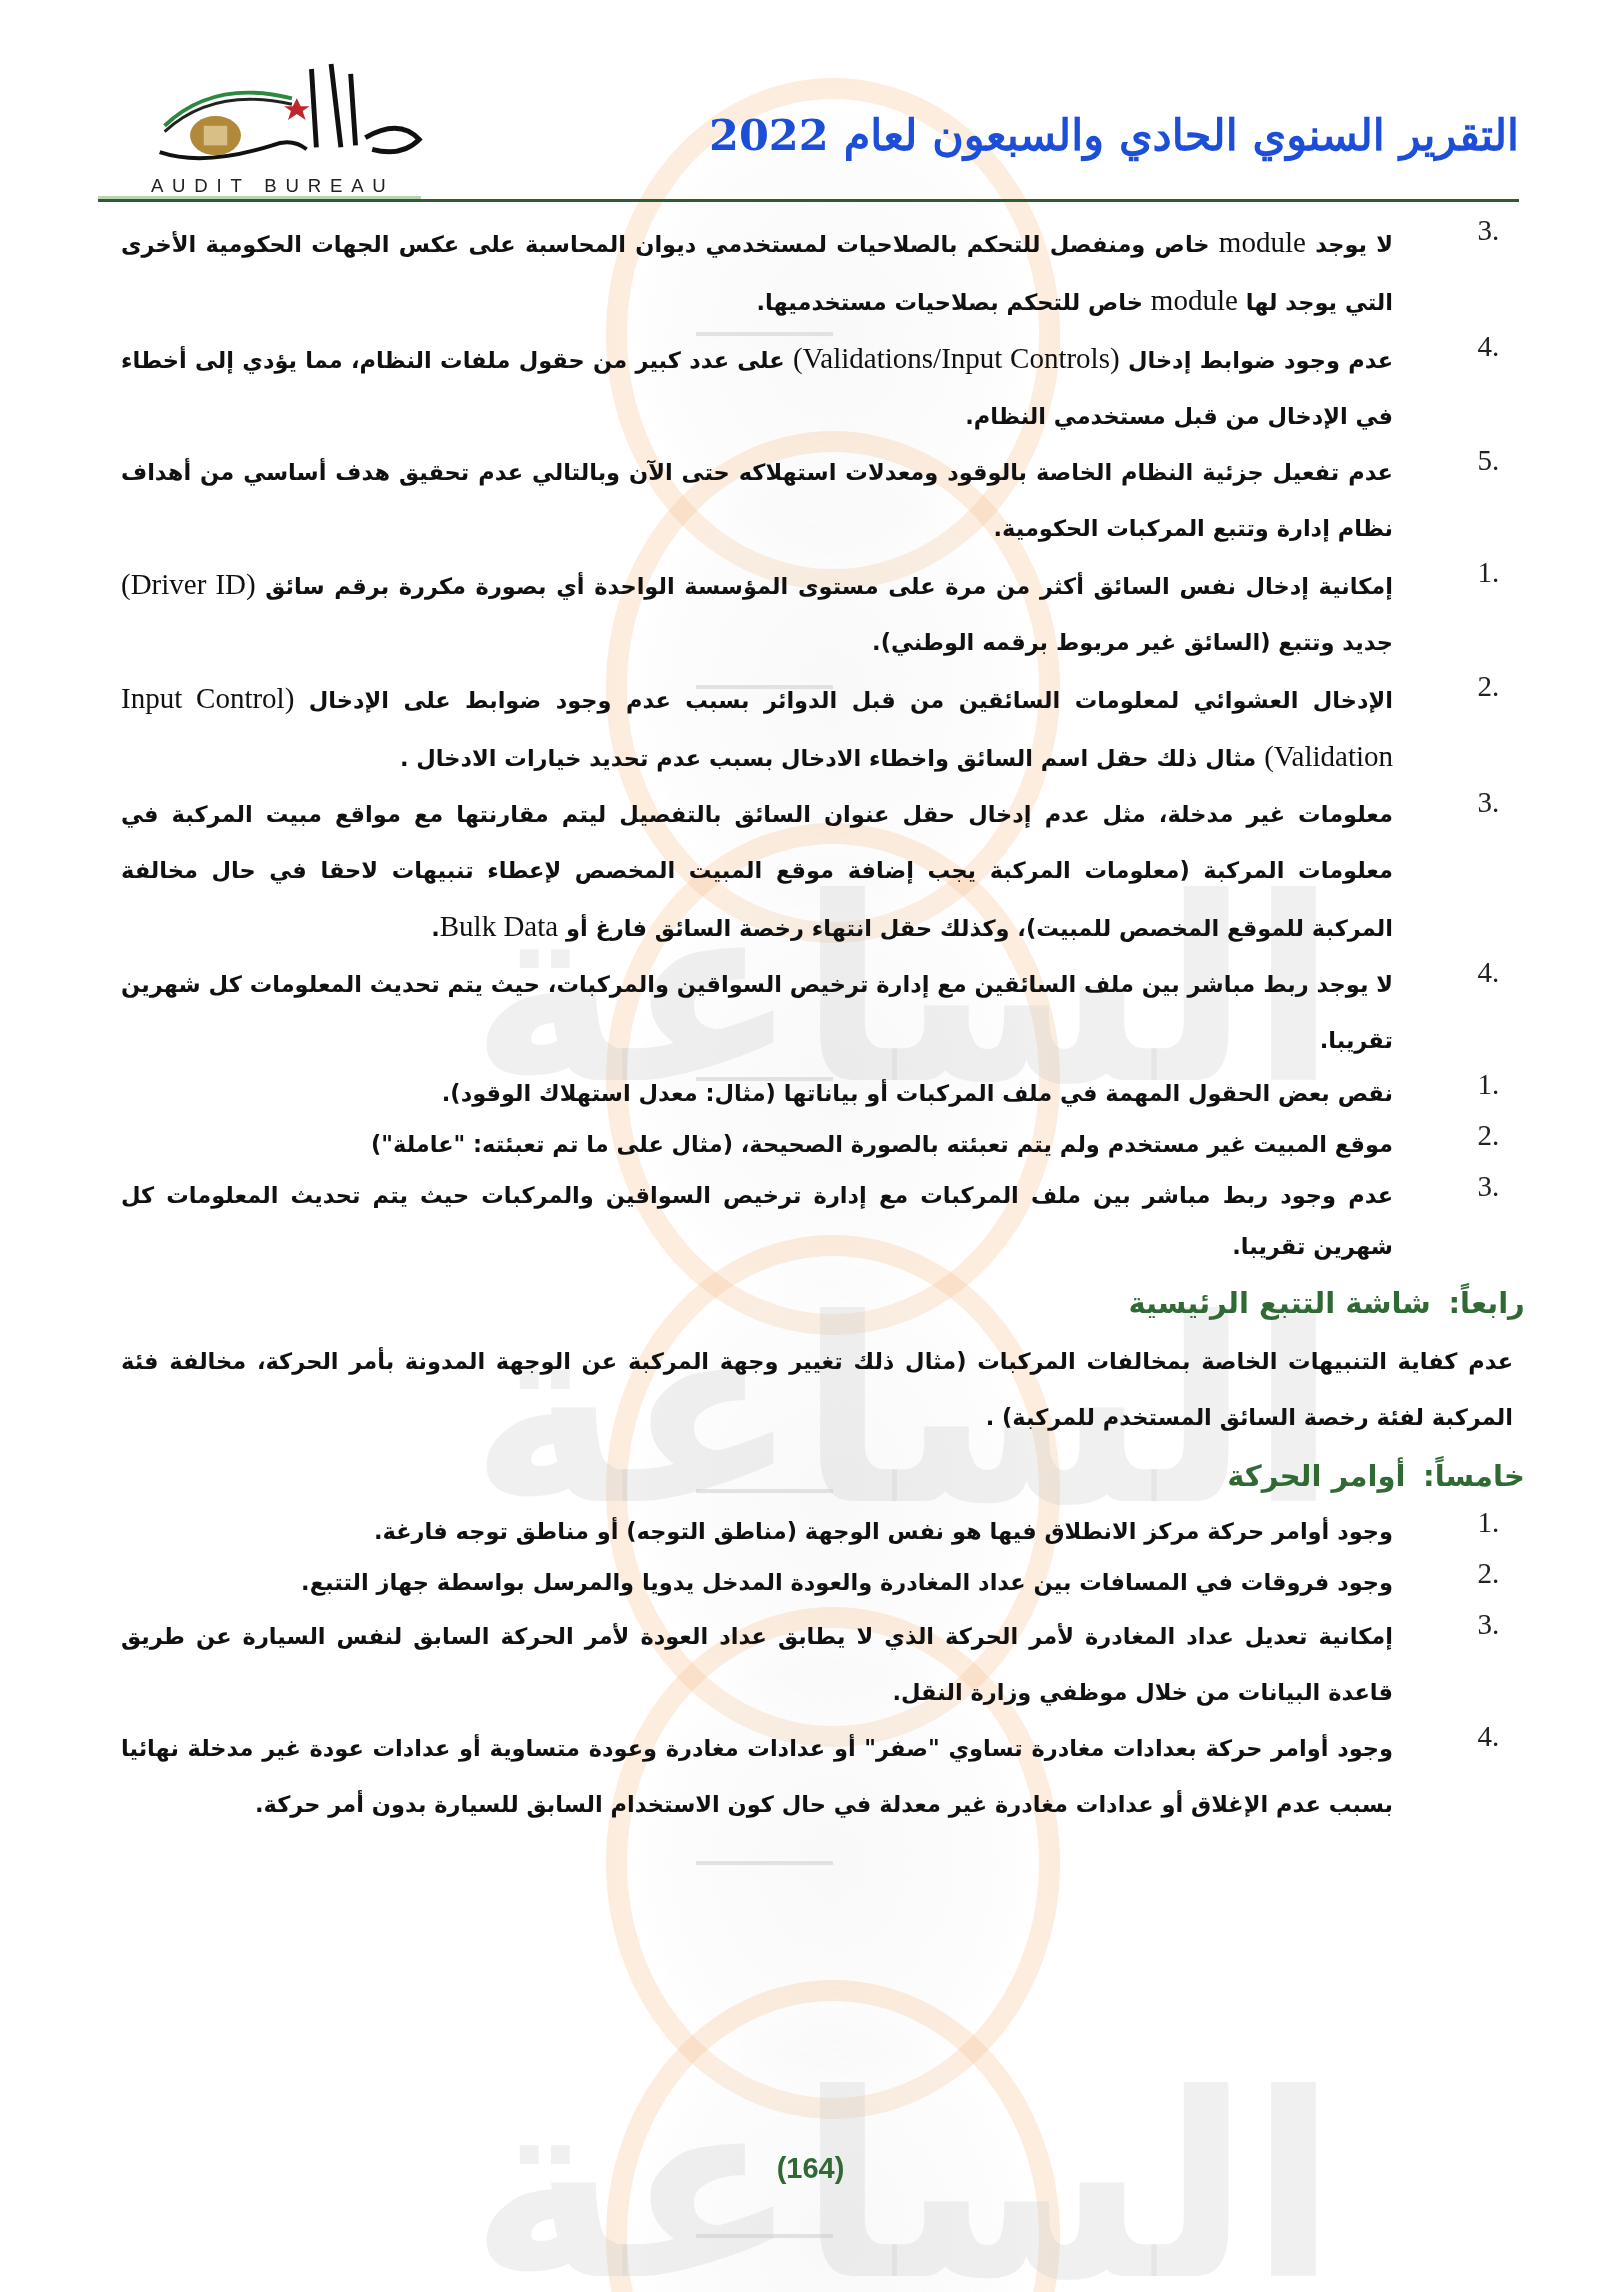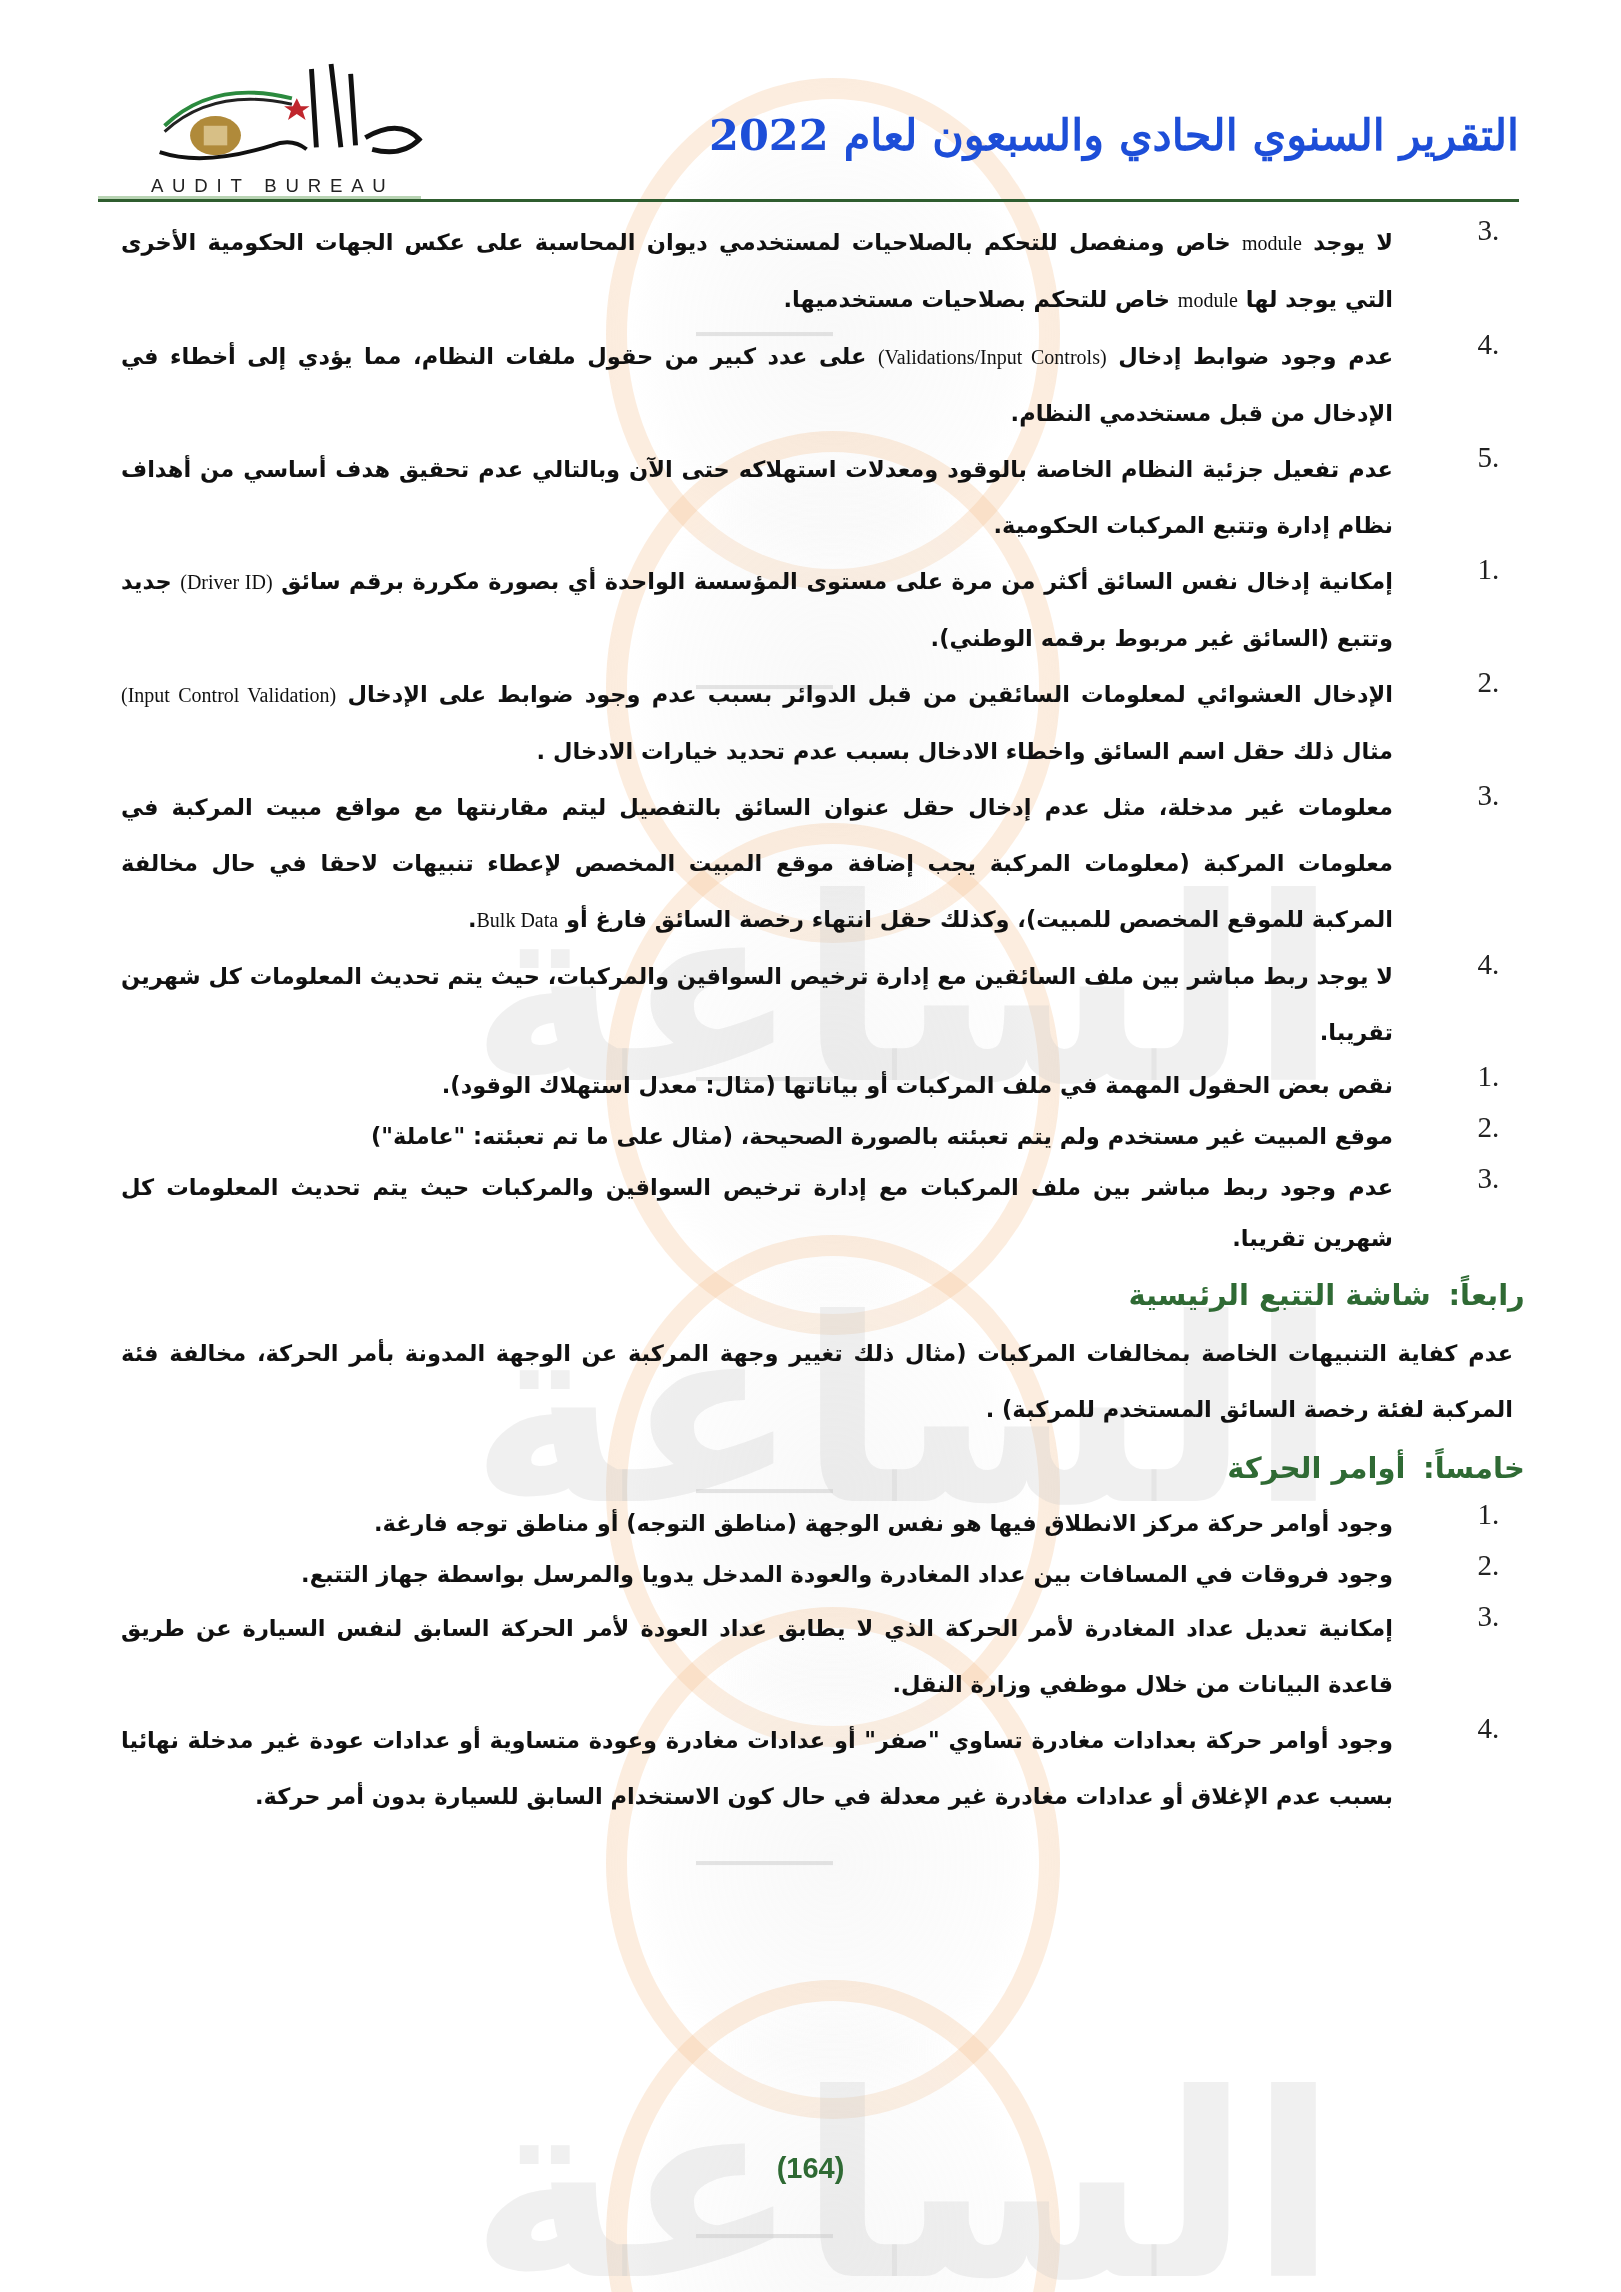--- a/index.html
+++ b/index.html
@@ -35,21 +35,21 @@
   
   .content { position:absolute; right:108px; top:214px; width:1392px; direction:rtl; z-index:2; }
   .item { position:relative; padding-right:0; margin:0; }
   .item-num {
     position:absolute; right:13.7px; top:0; font-family:"Liberation Serif", serif; font-size:29px;
     direction:ltr; color:#222; font-weight:normal;
   }
   .item-text {
     margin-right:120px; font-size:22.5px; font-weight:bold; line-height:56px; text-align:justify; color:#111;
   }
-  .item-text .lat { font-family:"Liberation Serif", serif; font-weight:normal; font-size:20px; }
+  .item-text .lat { font-family:"Liberation Serif", serif; font-weight:normal; font-size:29px; }
   .para { margin-right:120px; font-size:22.5px; font-weight:bold; line-height:56px; text-align:justify; }
   .section-heading {
     font-size:29px; font-weight:bold; color:#2f6a34; line-height:59px; margin-right:-11.8px; margin-top:2px;
   }
   .section-heading .ord { margin-left:17.6px; }
   .tight .item-text { line-height:51px; }
 
   .page-number {
     position:absolute; left:0; width:1621px; top:2152px; text-align:center; z-index:2;
     font-family:Liberation Sans, sans-serif; font-size:29px; color:#2f6a34; font-weight:bold;

